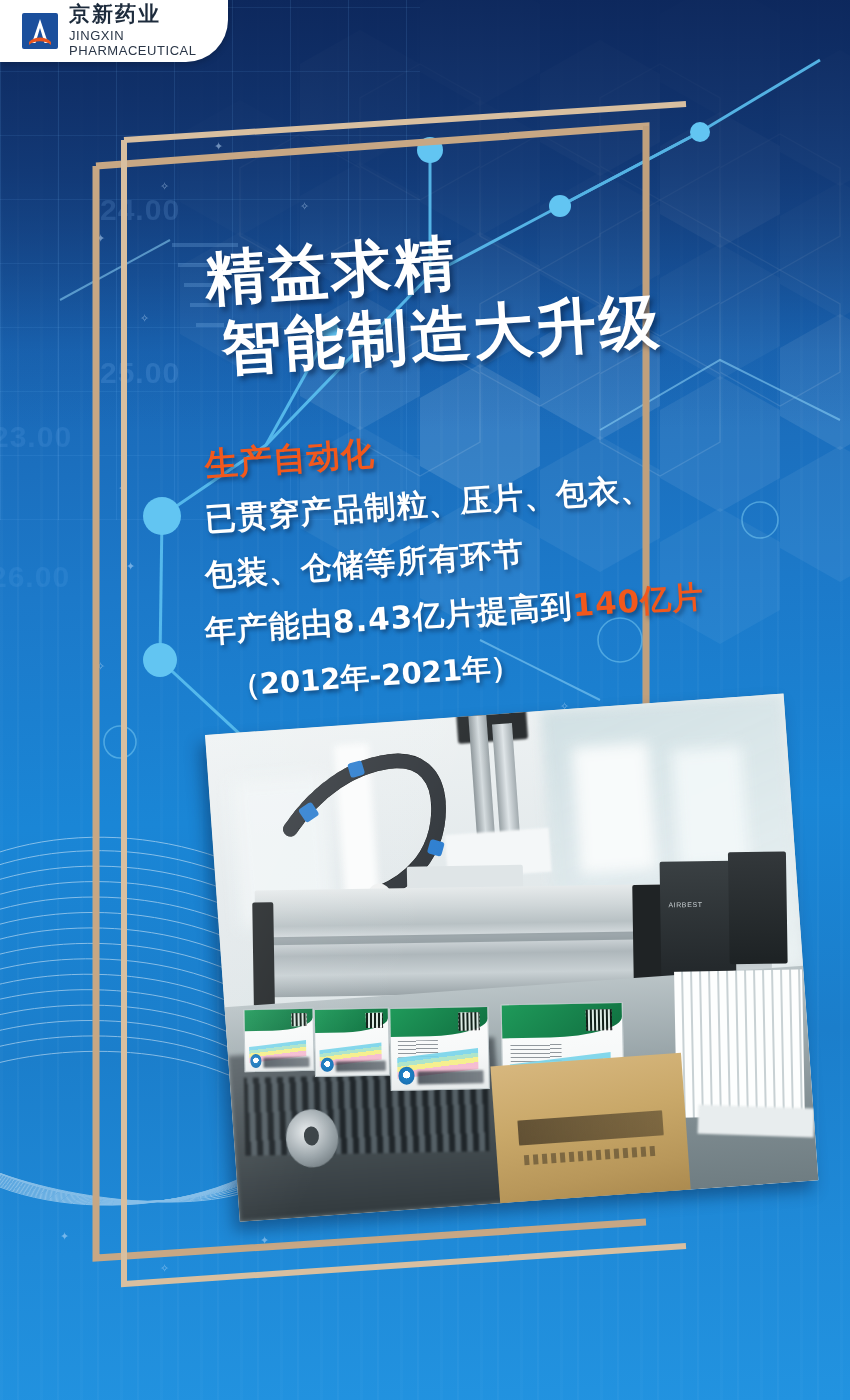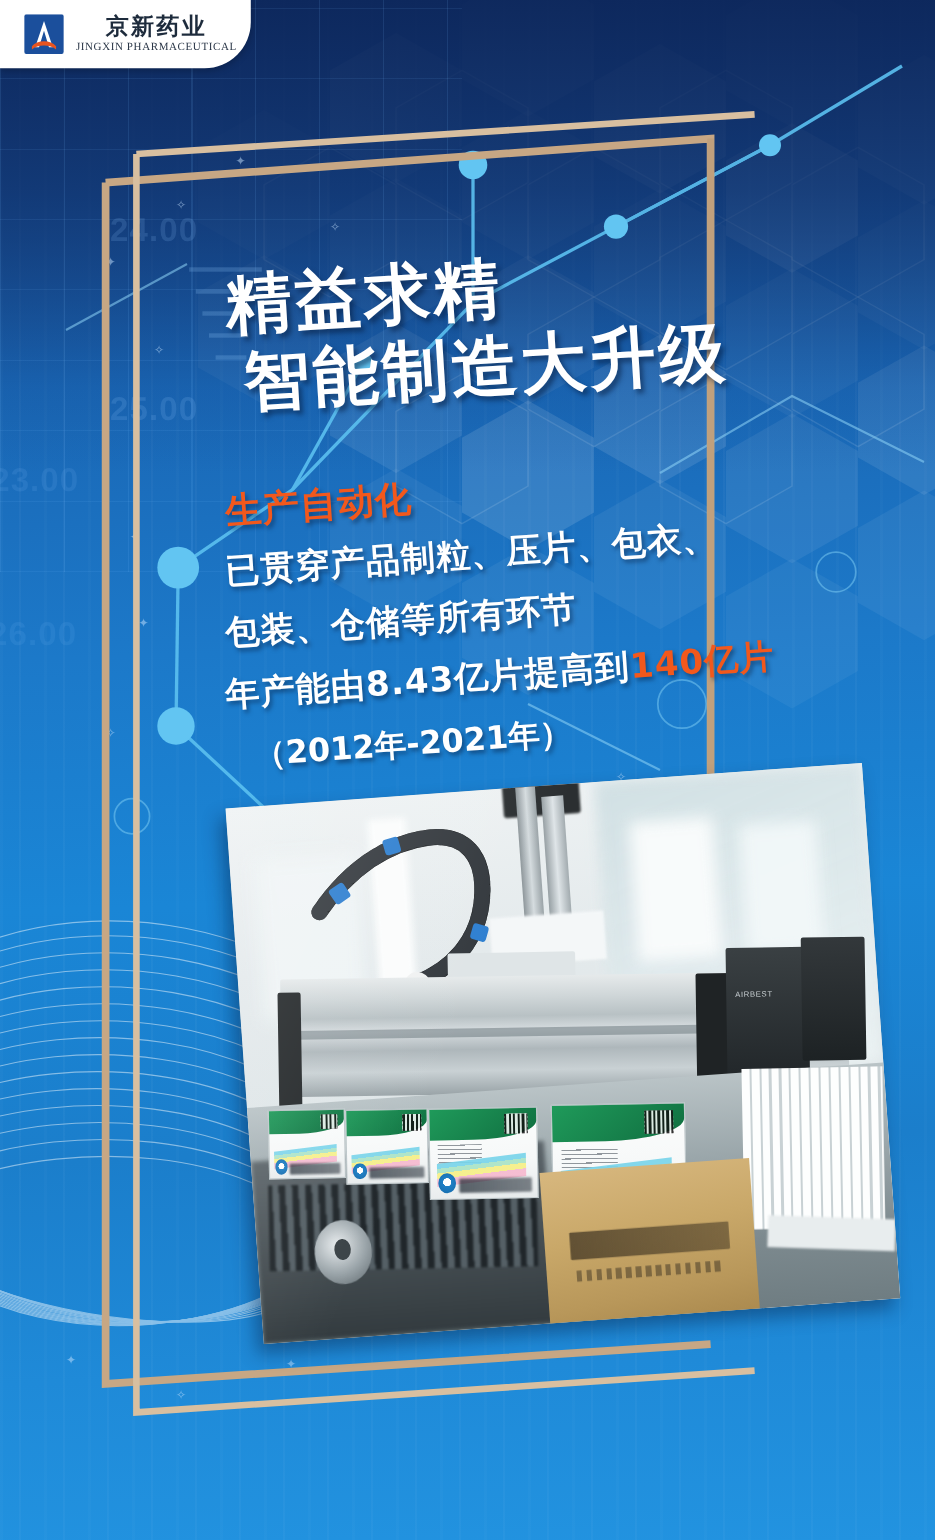--- a/index.html
+++ b/index.html
@@ -45,28 +45,28 @@
   .frame{position:absolute;left:0;top:0;width:850px;height:1400px;pointer-events:none;}
 
   
   .header-badge{
     position:absolute;left:0;top:0;width:228px;height:62px;
     background:#ffffff;border-radius:0 0 42px 0;
     display:flex;align-items:center;padding-left:22px;gap:11px;
     box-shadow:0 2px 7px rgba(0,0,0,.22);
   }
   .logo-mark{width:36px;height:36px;position:relative;flex:0 0 auto;}
-  .logo-words{display:flex;flex-direction:column;justify-content:center;text-align:center;}
+  .logo-words{display:flex;flex-direction:column;justify-content:center;}
   .logo-cn{
     font-size:21px;font-weight:700;color:#1d2b3c;letter-spacing:2px;line-height:1.08;
     font-family:"DejaVu Sans","Liberation Sans",sans-serif;
   }
   .logo-en{
-    font-size:10px;color:#2a3647;letter-spacing:.55px;line-height:1.2;margin-top:2px;
-    font-family:Liberation Serif, serif;
+    font-size:13px;color:#2a3647;letter-spacing:.55px;line-height:1.2;margin-top:2px;
+    font-family:Liberation Sans, sans-serif;
   }
 
   
   .headline{
     position:absolute;left:203px;top:243px;width:620px;
     transform:rotate(-3.6deg);transform-origin:left top;
   }
   .headline .ln{
     font-family:"DejaVu Sans","Liberation Sans",sans-serif;
     font-size:60px;font-weight:700;color:#ffffff;letter-spacing:3px;

